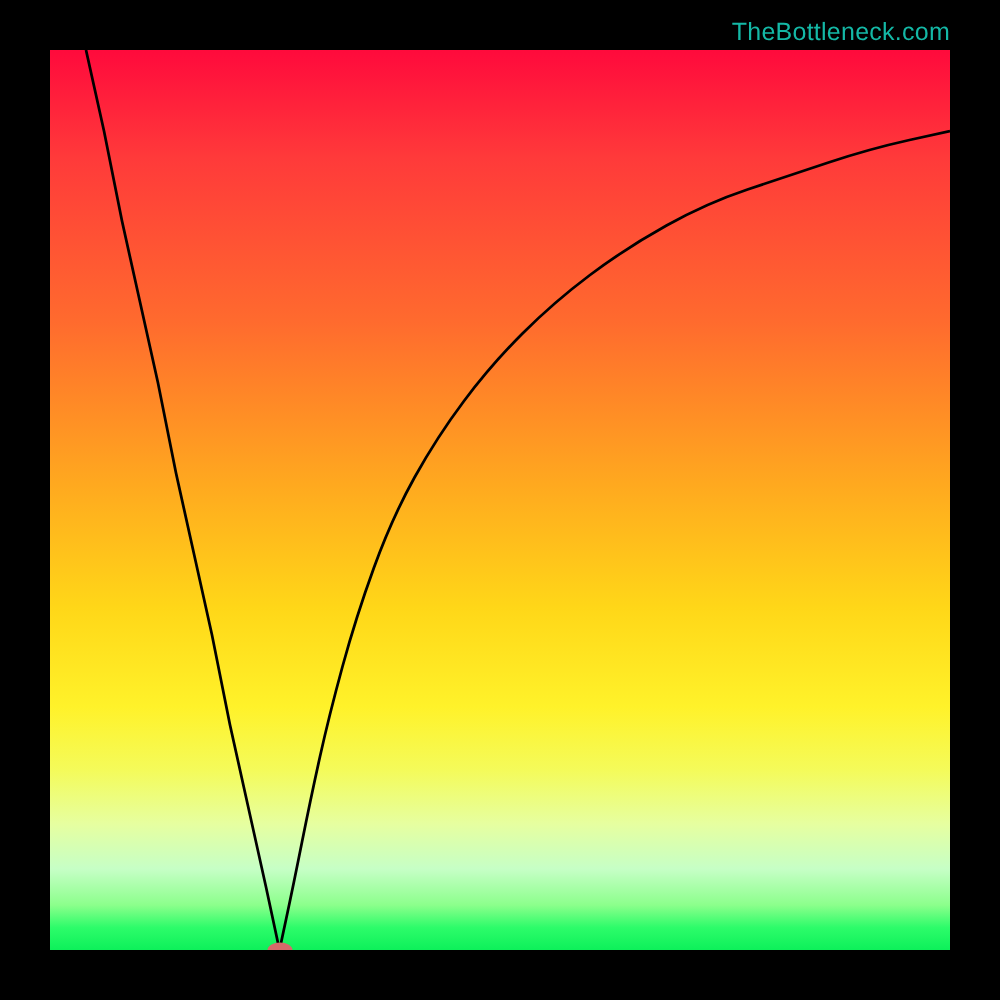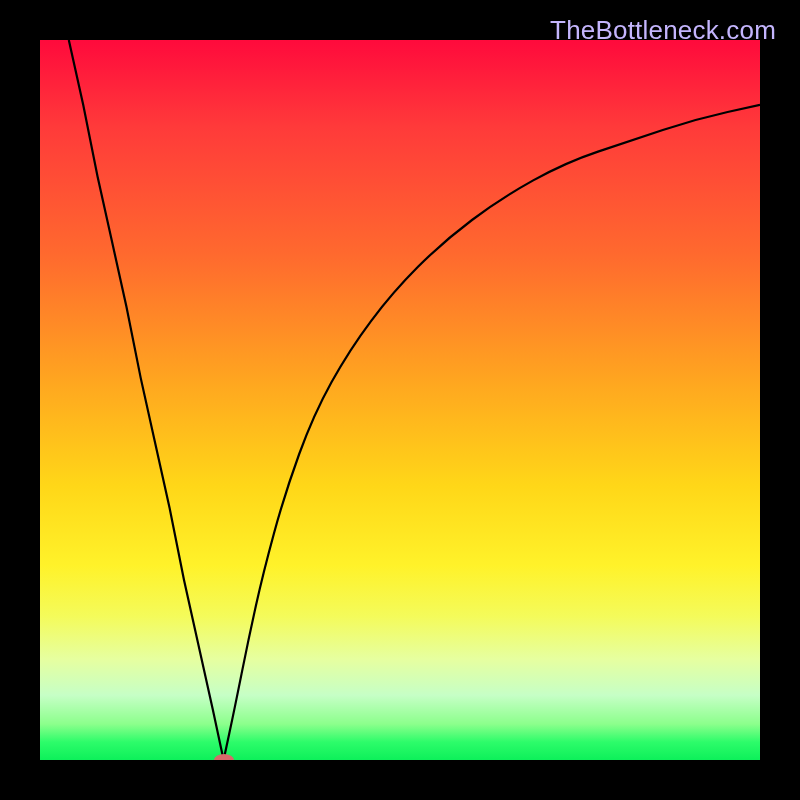--- a/index.html
+++ b/index.html
@@ -55,23 +55,23 @@
     position: absolute;
     width: 20px;
     height: 12px;
     border-radius: 10px / 6px;
     background: #d66a6a;
     transform: translate(-50%, -50%);
   }
   .watermark {
     position: absolute;
     top: 15px;
-    right: 24px;
-    color: #c4b5fd;
-    font-size: 26px;
+    right: 40px;
+    color: #14b8a6;
+    font-size: 20px;
     letter-spacing: 0.2px;
   }
 </style>
 </head>
 <body>
 <div class="frame">
 
   <div class="watermark">TheBottleneck.com</div>
 
   <div class="plot-area">

